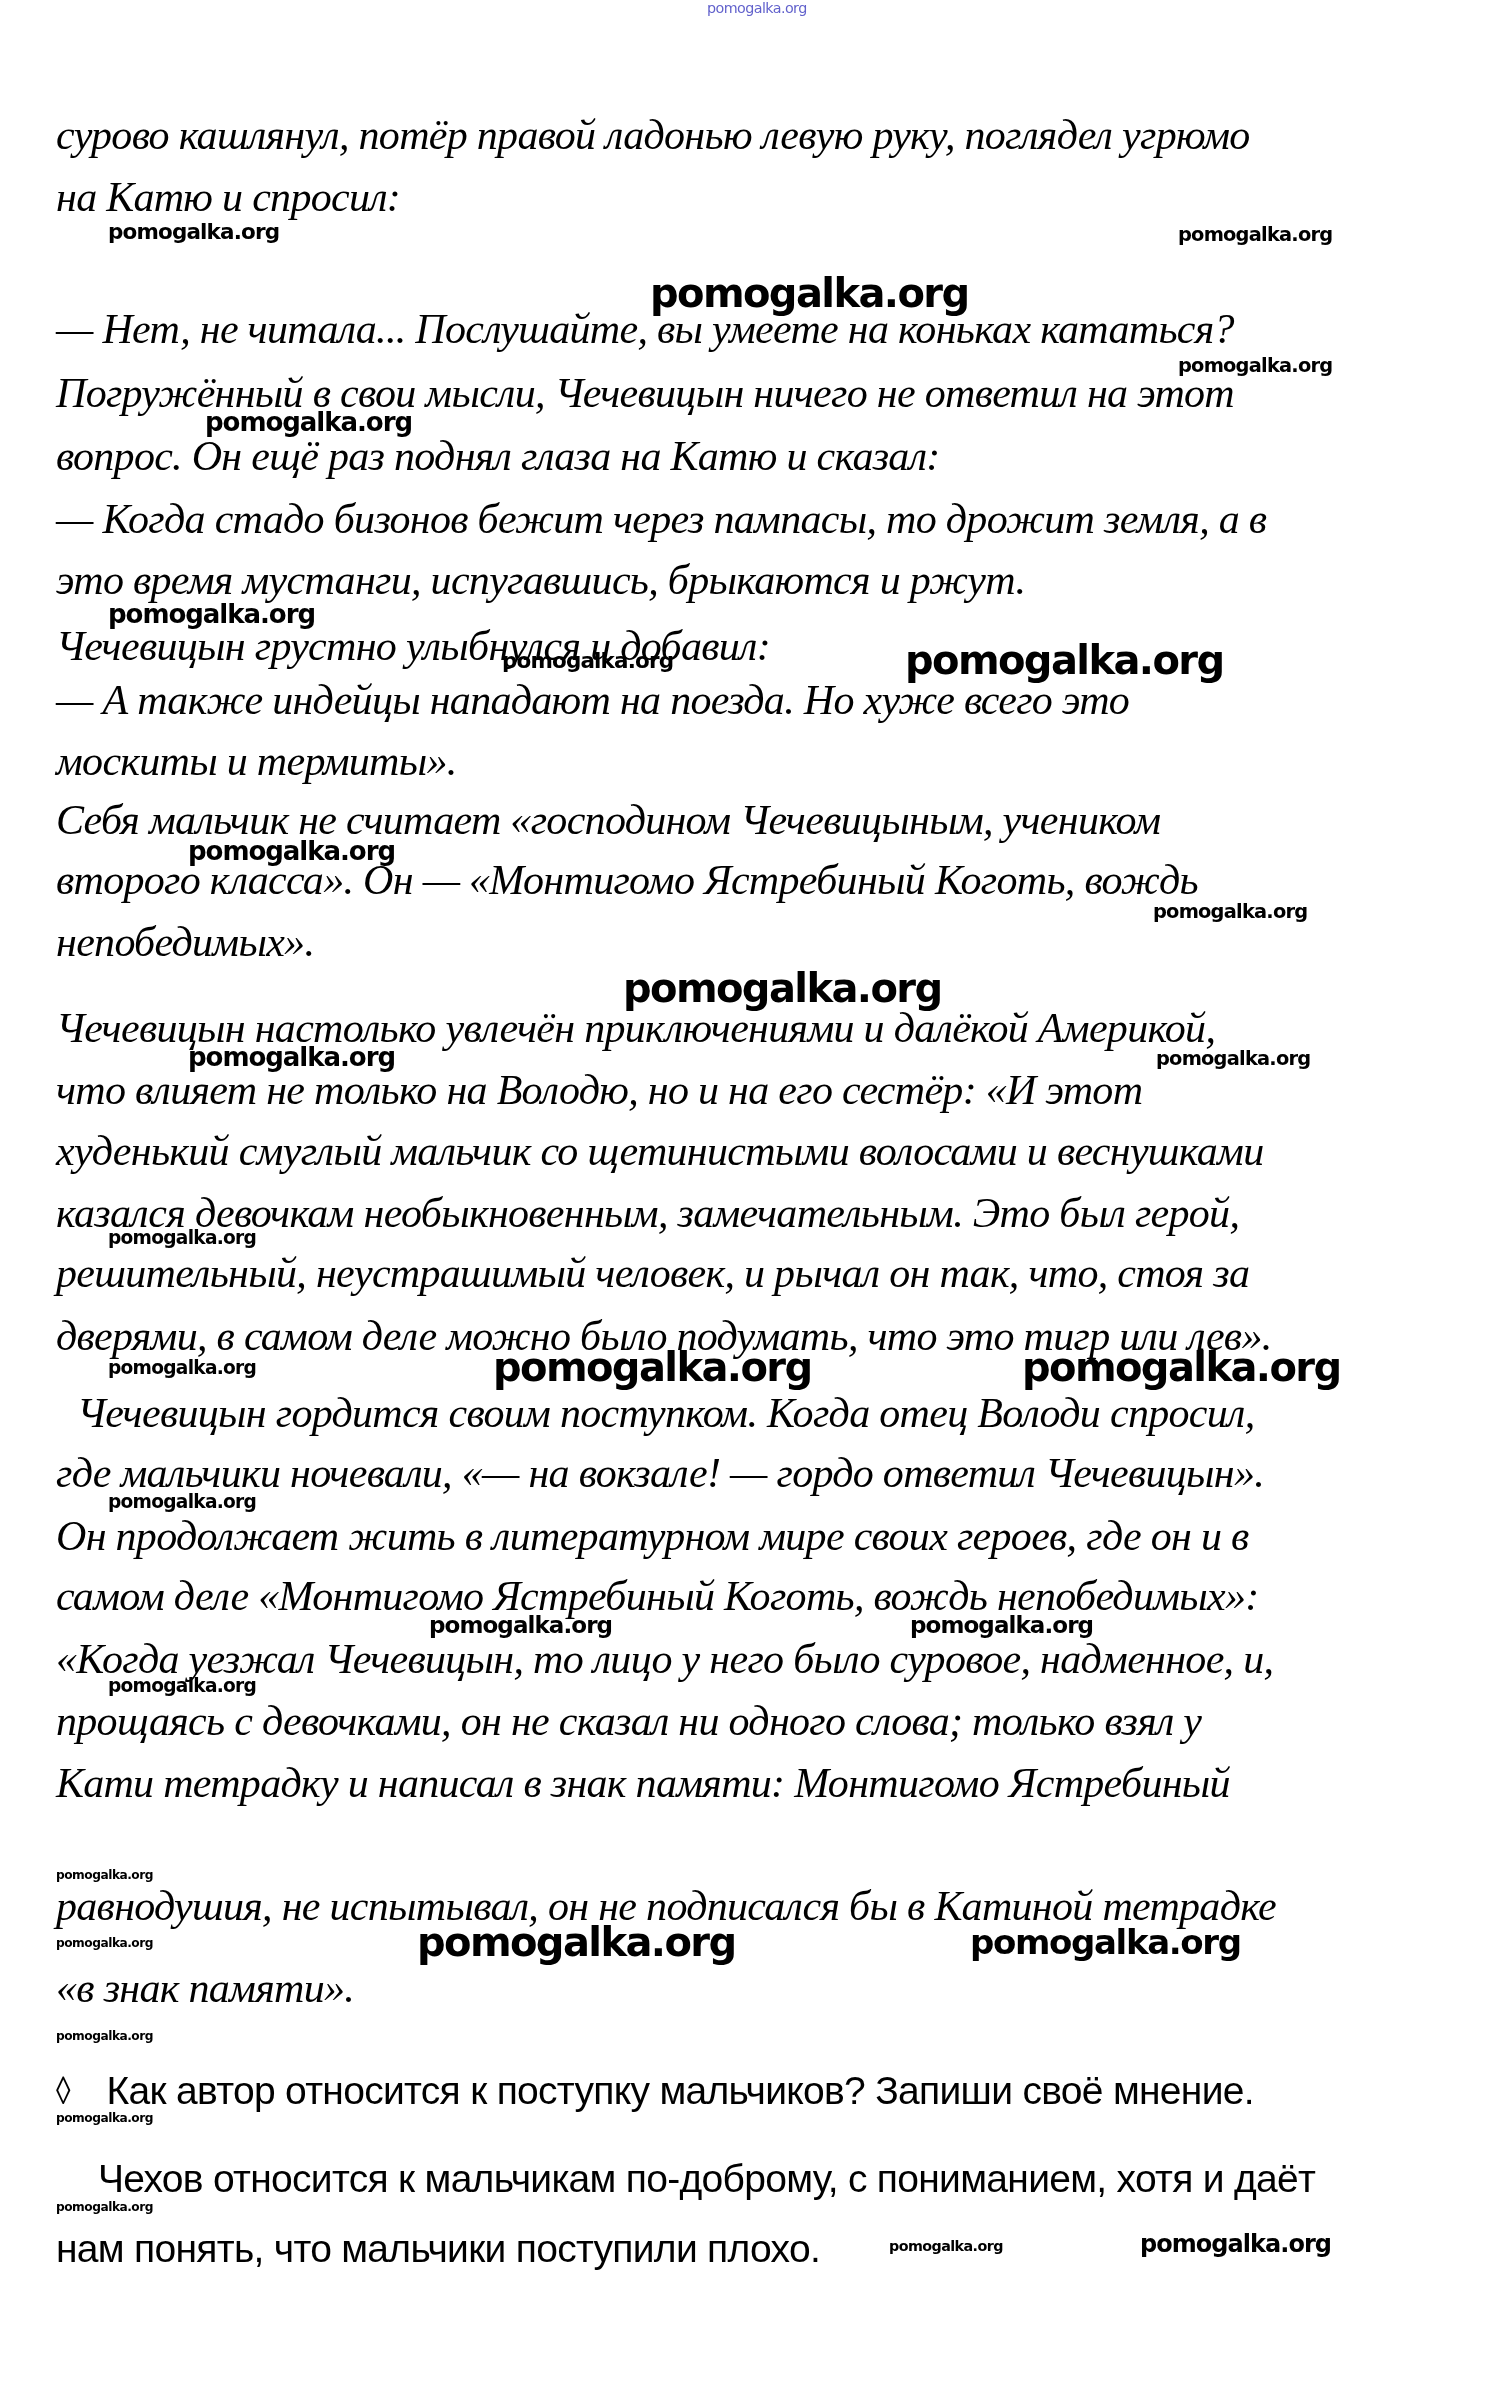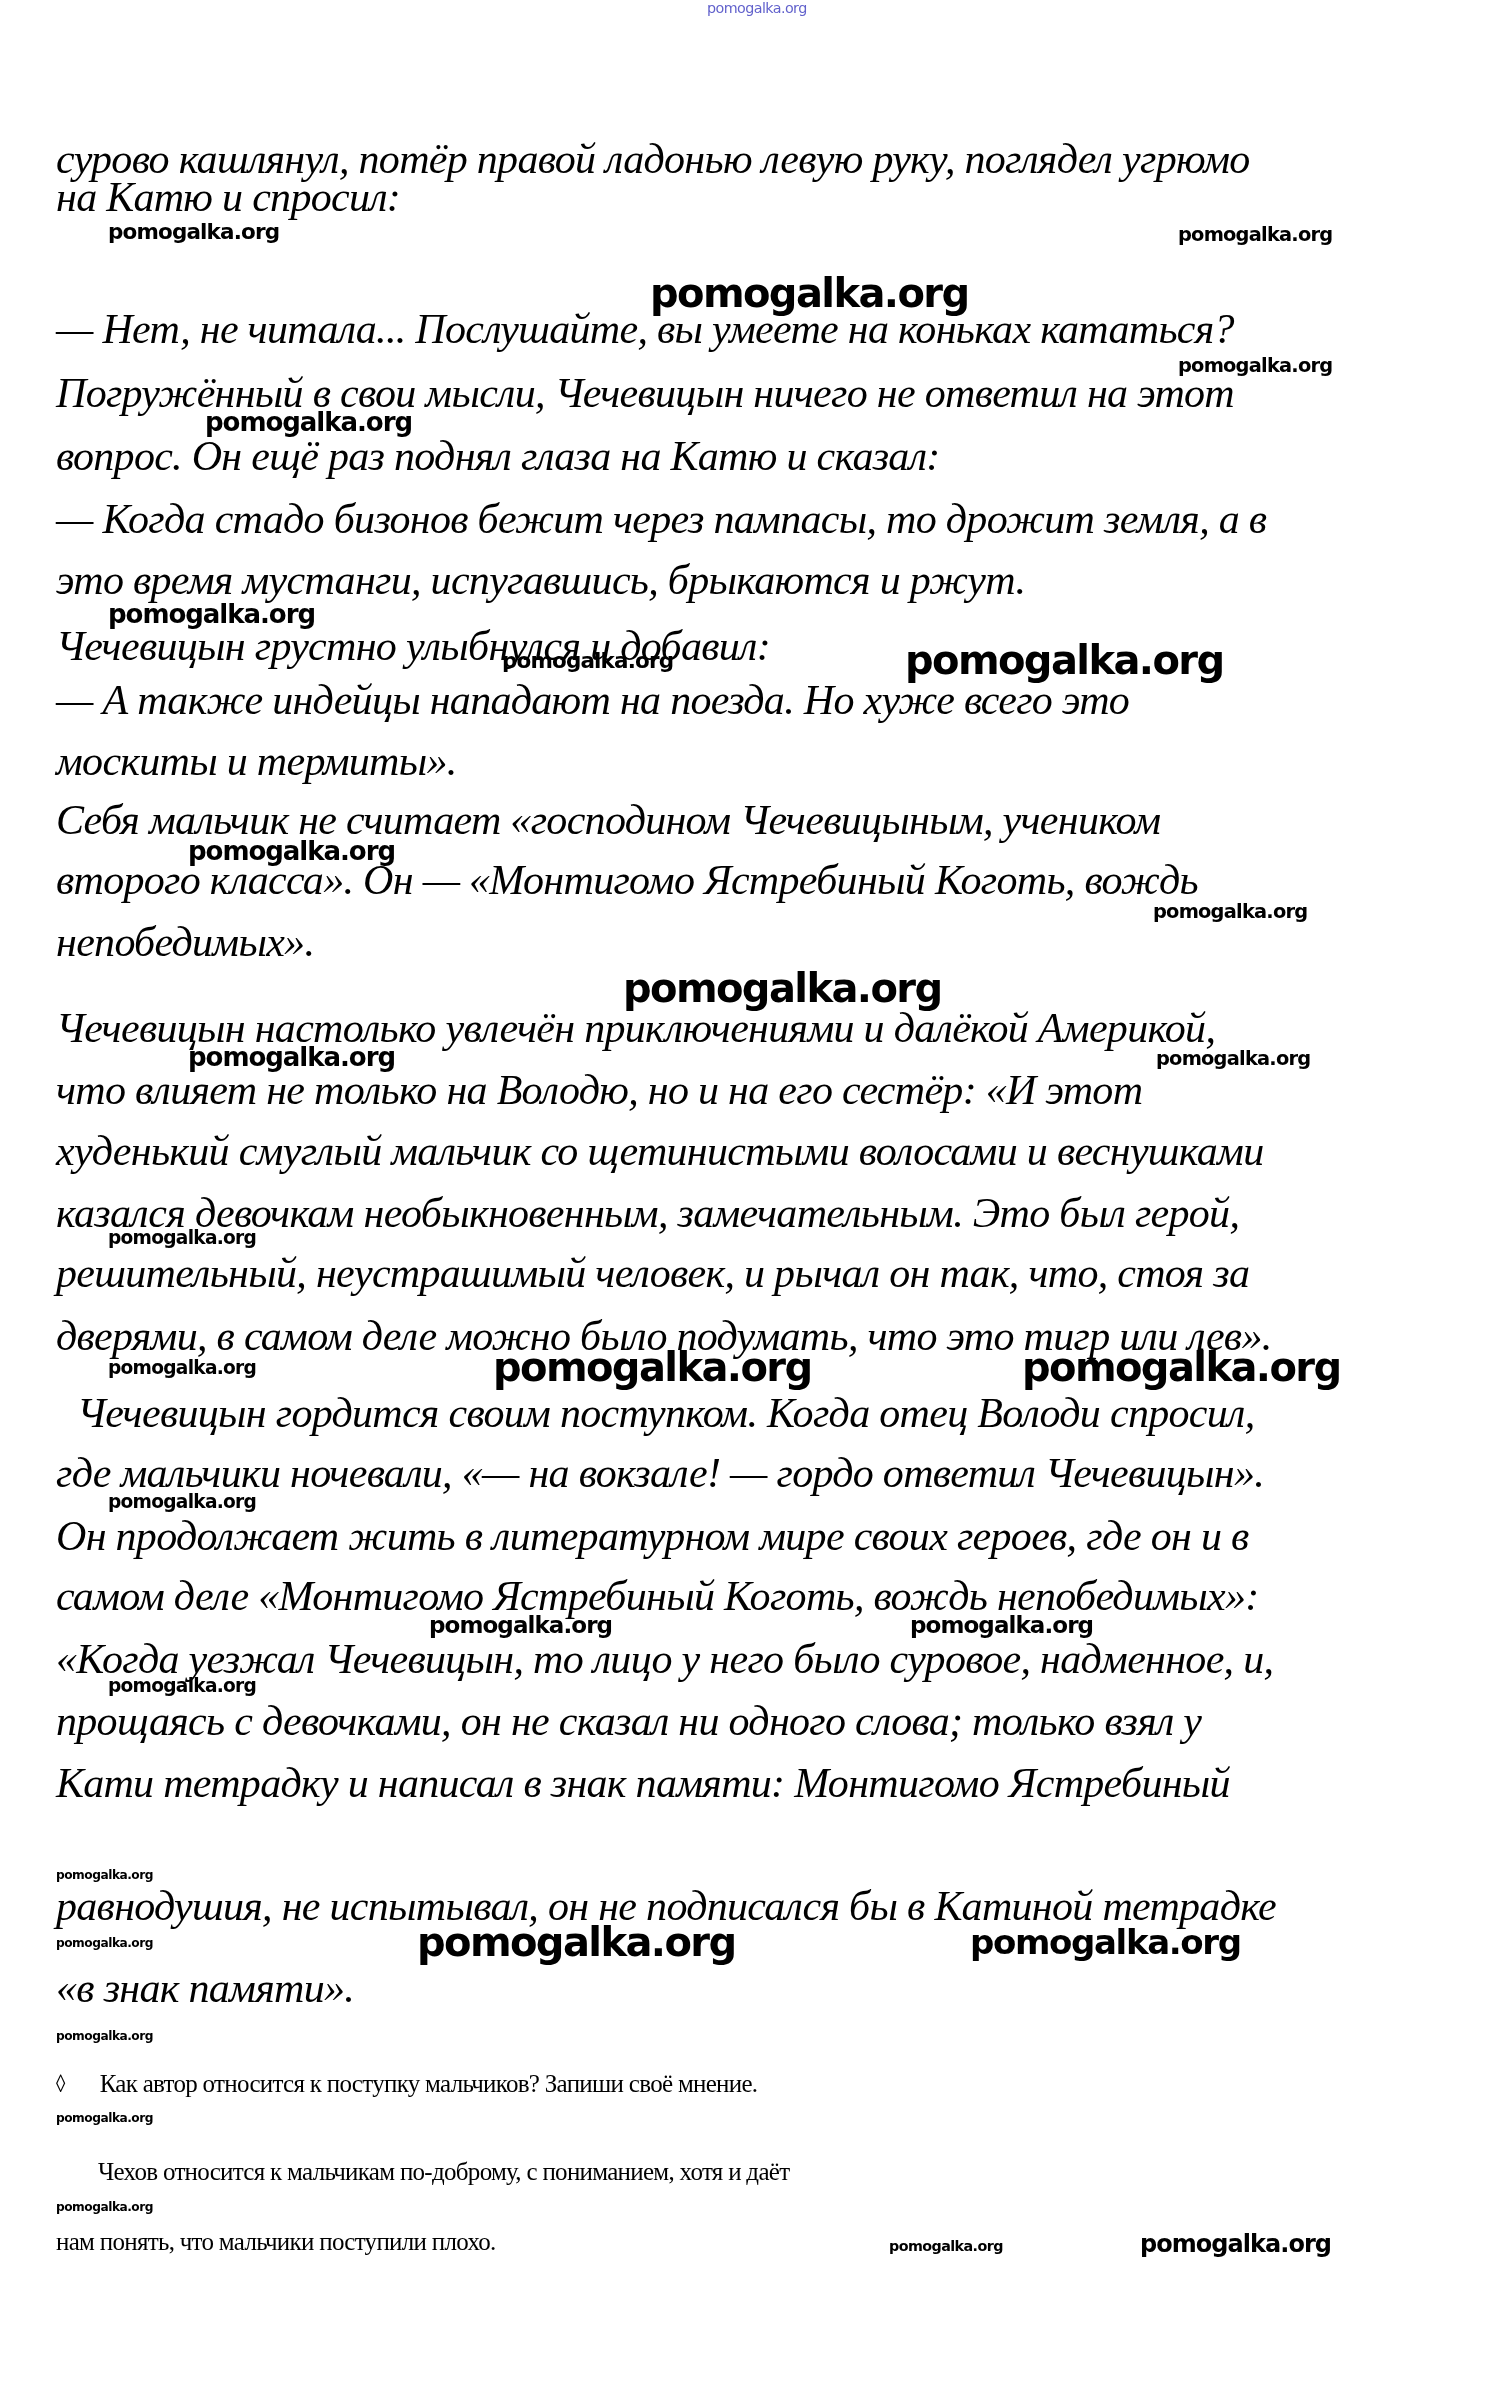--- a/index.html
+++ b/index.html
@@ -18,22 +18,22 @@
     line-height:1.04;
   }
   .line.italic{
     font-style:italic;
     font-size:42px;
     font-family:"Liberation Serif",serif;
     letter-spacing:-0.7px;
   }
   .line.upright{
     font-style:normal;
-    font-size:25px;
-    font-family:Liberation Serif, serif;
+    font-size:39px;
+    font-family:Liberation Sans, sans-serif;
     letter-spacing:-0.7px;
   }
   .bullet{
     display:inline-block;
     margin-right:32px;
     transform:scaleX(.75);
     transform-origin:left bottom;
   }
   .wm{
     position:absolute;
@@ -46,21 +46,21 @@
   }
   .wm.top{
     font-weight:400;
     opacity:.85;
   }
 </style>
 </head>
 <body>
 
 <div id="page">
-    <div class="line italic" style="top: 138px; text-align: center;">сурово кашлянул, потёр правой ладонью левую руку, поглядел угрюмо</div>
+    <div class="line italic" style="top: 114px; text-align: center;">сурово кашлянул, потёр правой ладонью левую руку, поглядел угрюмо</div>
     <div class="line italic" style="top: 176px;">на Катю и спросил:</div>
     <div class="line italic" style="top: 308px;">— Нет, не читала... Послушайте, вы умеете на коньках кататься?</div>
     <div class="line italic" style="top: 372px;">Погружённый в свои мысли, Чечевицын ничего не ответил на этот</div>
     <div class="line italic" style="top: 435px;">вопрос. Он ещё раз поднял глаза на Катю и сказал:</div>
     <div class="line italic" style="top: 498px;">— Когда стадо бизонов бежит через пампасы, то дрожит земля, а в</div>
     <div class="line italic" style="top: 559px;">это время мустанги, испугавшись, брыкаются и ржут.</div>
     <div class="line italic" style="top: 625px;">Чечевицын грустно улыбнулся и добавил:</div>
     <div class="line italic" style="top: 679px;">— А также индейцы нападают на поезда. Но хуже всего это</div>
     <div class="line italic" style="top: 740px;">москиты и термиты».</div>
     <div class="line italic" style="top: 799px;">Себя мальчик не считает «господином Чечевицыным, учеником</div>

